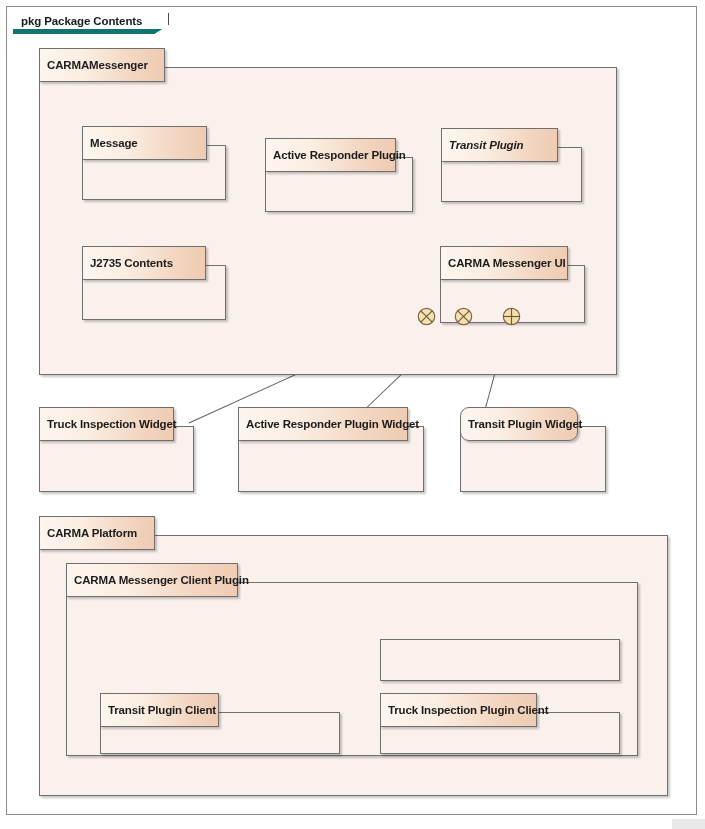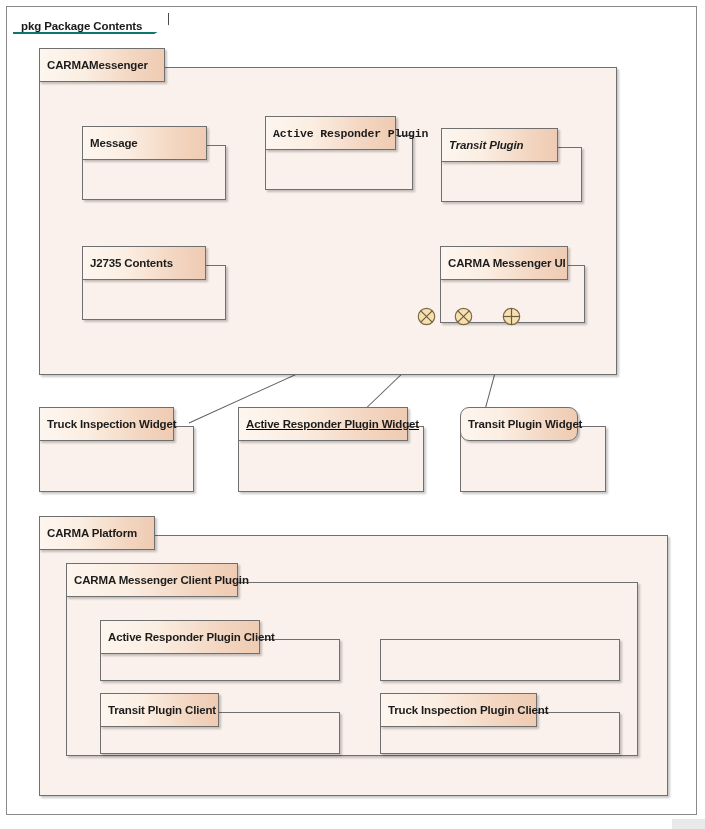--- a/index.html
+++ b/index.html
@@ -27,24 +27,24 @@
     background: #ffffff;
   }
   #frame-tab {
     position: absolute;
     left: 6px;
     top: 6px;
     height: 21px;
     box-sizing: border-box;
     background: #ffffff;
     border-right: 1px solid #4a4a4a;
-    border-bottom: 2px solid #0f766e;
+    border-bottom: 5px solid #0f766e;
     padding: 0 26px 0 8px;
     display: flex;
-    align-items: flex-end;
+    align-items: center;
     -webkit-clip-path: polygon(0 0, 100% 0, 100% 55%, calc(100% - 15px) 100%, 0 100%);
     clip-path: polygon(0 0, 100% 0, 100% 55%, calc(100% - 15px) 100%, 0 100%);
     z-index: 5;
   }
   #frame-tab .frame-tab-text {
     font-size: 11.5px;
     font-weight: bold;
     color: #1a1a1a;
     white-space: nowrap;
     letter-spacing: -0.1px;
@@ -121,21 +121,21 @@
     </div>
     <div class="pkg-body" style="top:19px; width:578px; height:308px;"></div>
 
     <div class="pkg" style="left:43px; top:78px; width:112px; height:74px;text-align:right;">
       <div class="pkg-head" style="width:125px;">
         <span class="pkg-label">Message</span>
       </div>
       <div class="pkg-body" style="top:19px; width:144px; height:55px;"></div>
     </div>
 
-    <div class="pkg" style="left:226px; top:68px; width:140px; height:74px;font-family:Liberation Mono, monospace;">
+    <div class="pkg" style="left:226px; top:90px; width:140px; height:74px;">
       <div class="pkg-head" style="width:131px;">
         <span class="pkg-label">Active Responder Plugin</span>
       </div>
       <div class="pkg-body" style="top:19px; width:148px; height:55px;"></div>
     </div>
 
     <div class="pkg" style="left:402px; top:80px; width:140px; height:74px;font-style:italic;">
       <div class="pkg-head" style="width:117px;">
         <span class="pkg-label">Transit Plugin</span>
       </div>
@@ -185,21 +185,21 @@
   </div>
 
   <div class="pkg" style="left:32px; top:400px; width:135px; height:85px;">
     <div class="pkg-head" style="width:135px;">
       <span class="pkg-label">Truck Inspection Widget</span>
     </div>
     <div class="pkg-body" style="top:19px; width:155px; height:66px;"></div>
   </div>
 
   <div class="pkg" style="left:231px; top:400px; width:170px; height:85px;">
-    <div class="pkg-head" style="width:170px;text-decoration:underline;">
+    <div class="pkg-head" style="width:170px;">
       <span class="pkg-label">Active Responder Plugin Widget</span>
     </div>
     <div class="pkg-body" style="top:19px; width:186px; height:66px;"></div>
   </div>
 
   <div class="pkg" style="left:453px; top:400px; width:118px; height:85px;">
     <div class="pkg-head" style="width:118px;border-radius:9px;">
       <span class="pkg-label">Transit Plugin Widget</span>
     </div>
     <div class="pkg-body" style="top:19px; width:146px; height:66px;"></div>
@@ -210,26 +210,20 @@
       <span class="pkg-label">CARMA Platform</span>
     </div>
     <div class="pkg-body" style="top:19px; width:629px; height:261px;"></div>
 
     <div class="pkg" style="left:27px; top:47px; width:172px; height:193px;">
       <div class="pkg-head" style="width:172px;">
         <span class="pkg-label">CARMA Messenger Client Plugin</span>
       </div>
       <div class="pkg-body" style="top:19px; width:572px; height:174px;"></div>
 
-      <div class="pkg" style="left:34px; top:57px; width:160px; height:61px;">
-        <div class="pkg-head" style="width:160px;">
-          <span class="pkg-label">Active Responder Plugin Client</span>
-        </div>
-        <div class="pkg-body" style="top:19px; width:240px; height:42px;"></div>
-      </div>
 
       <div class="pkg" style="left:314px; top:57px; width:134px; height:61px;">
         <div class="pkg-body" style="top:19px; width:240px; height:42px;"></div>
       </div>
 
       <div class="pkg" style="left:34px; top:130px; width:119px; height:61px;">
         <div class="pkg-head" style="width:119px;">
           <span class="pkg-label">Transit Plugin Client</span>
         </div>
         <div class="pkg-body" style="top:19px; width:240px; height:42px;"></div>

